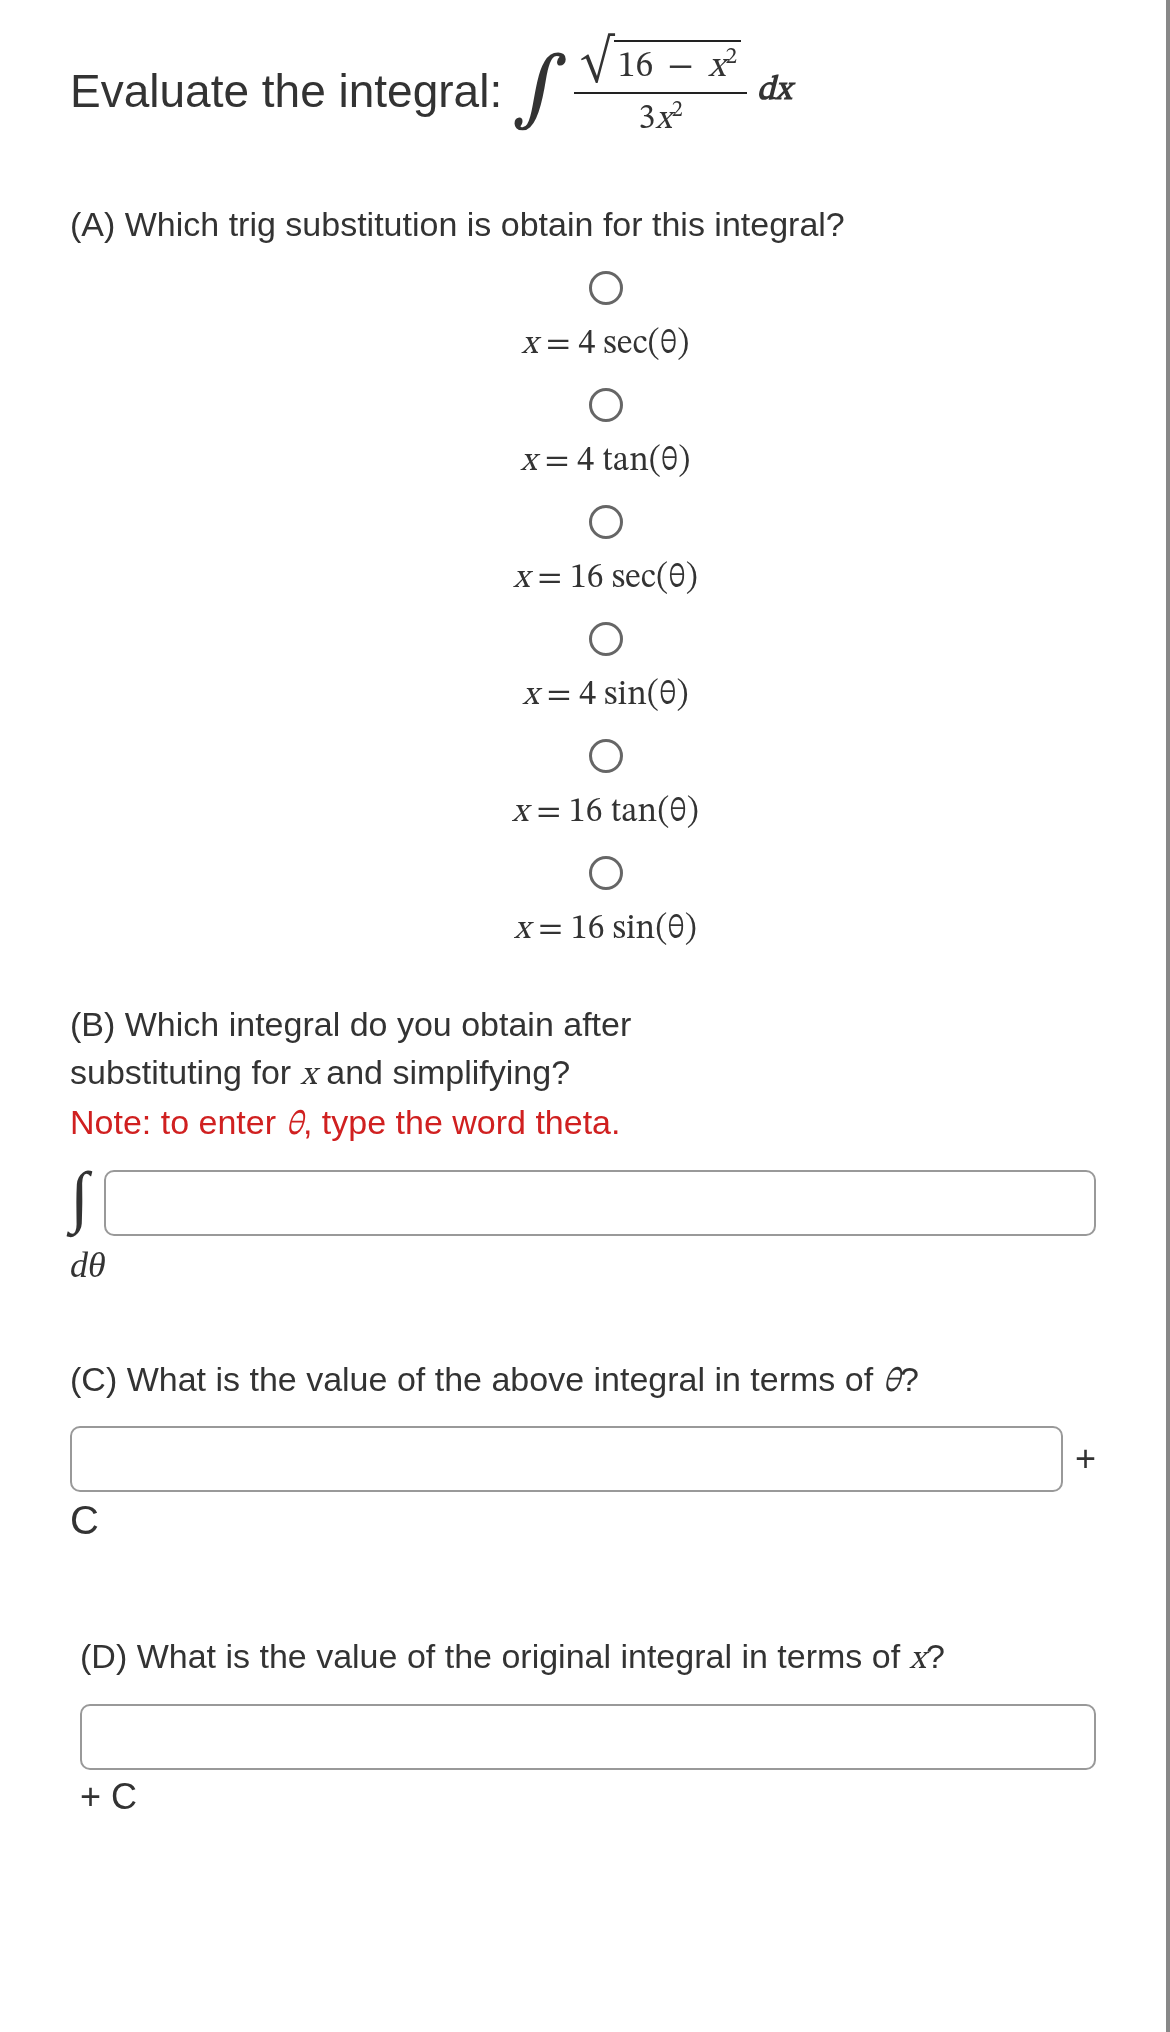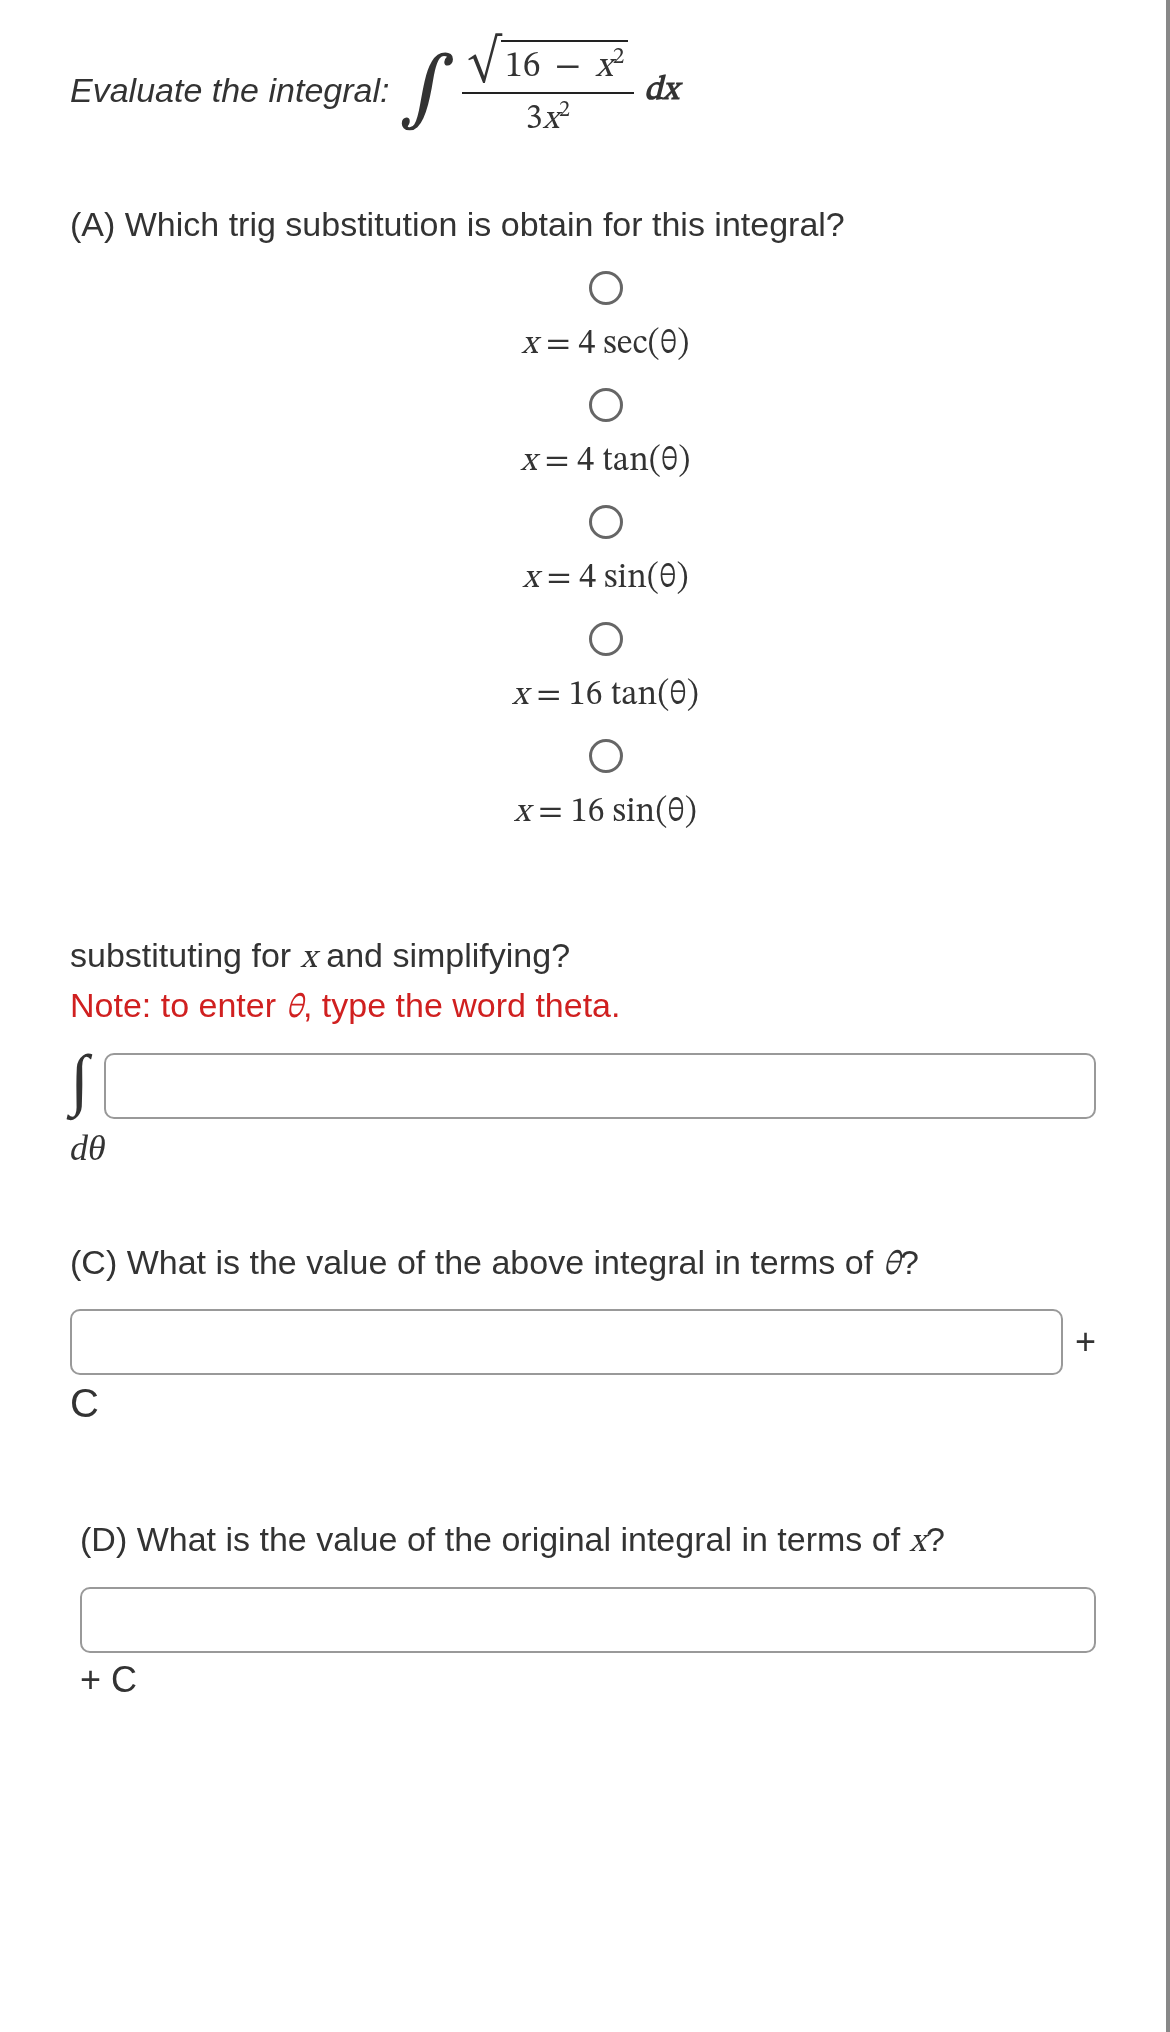--- a/index.html
+++ b/index.html
@@ -18,22 +18,21 @@
     min-height: 2032px;
     position: relative;
   }
   .prompt-line {
     display: flex;
     align-items: center;
     gap: 10px;
     margin-bottom: 60px;
   }
   .prompt-text {
-    font-size: 34px;
-    font-style: italic;
+    font-size: 46px;
   }
   .math {
     font-family: 'Cambria Math', 'STIX Two Math', 'Times New Roman', serif;
     font-style: italic;
   }
   .integral-display {
     display: inline-flex;
     align-items: center;
     font-family: 'Cambria Math', 'STIX Two Math', serif;
   }
@@ -191,34 +190,38 @@
     <div class="option">
       <div class="radio"></div>
       <span class="math"><span>x</span><span class="eq">=</span><span class="op">4</span> <span class="op">sec</span><span class="op">(θ)</span></span>
     </div>
     <div class="option">
       <div class="radio"></div>
       <span class="math"><span>x</span><span class="eq">=</span><span class="op">4</span> <span class="op">tan</span><span class="op">(θ)</span></span>
     </div>
     <div class="option">
       <div class="radio"></div>
+      <span class="math"><span>x</span><span class="eq">=</span><span class="op">16</span> <span class="op">sec</span><span class="op">(θ)</span></span>
+    </div>
+    <div class="option">
+      <div class="radio"></div>
       <span class="math"><span>x</span><span class="eq">=</span><span class="op">4</span> <span class="op">sin</span><span class="op">(θ)</span></span>
     </div>
     <div class="option">
       <div class="radio"></div>
       <span class="math"><span>x</span><span class="eq">=</span><span class="op">16</span> <span class="op">tan</span><span class="op">(θ)</span></span>
     </div>
     <div class="option">
       <div class="radio"></div>
       <span class="math"><span>x</span><span class="eq">=</span><span class="op">16</span> <span class="op">sin</span><span class="op">(θ)</span></span>
     </div>
   </div>
 
   <div class="question-text">
-    <br>
+    <span>(B) Which integral do you obtain after</span><br>
     <span>substituting for </span><span class="math">x</span><span> and simplifying?</span><br>
     <span class="note-red"><span>Note: to enter </span><span class="math" style="color:#d02020;">θ</span><span>, type the word theta.</span></span>
   </div>
   <div class="integral-input-row">
     <span class="small-int">∫</span>
     <input class="answer-input" type="text" value="" style="">
   </div>
   <div class="dtheta">dθ</div>
 
   <div class="section-c">

